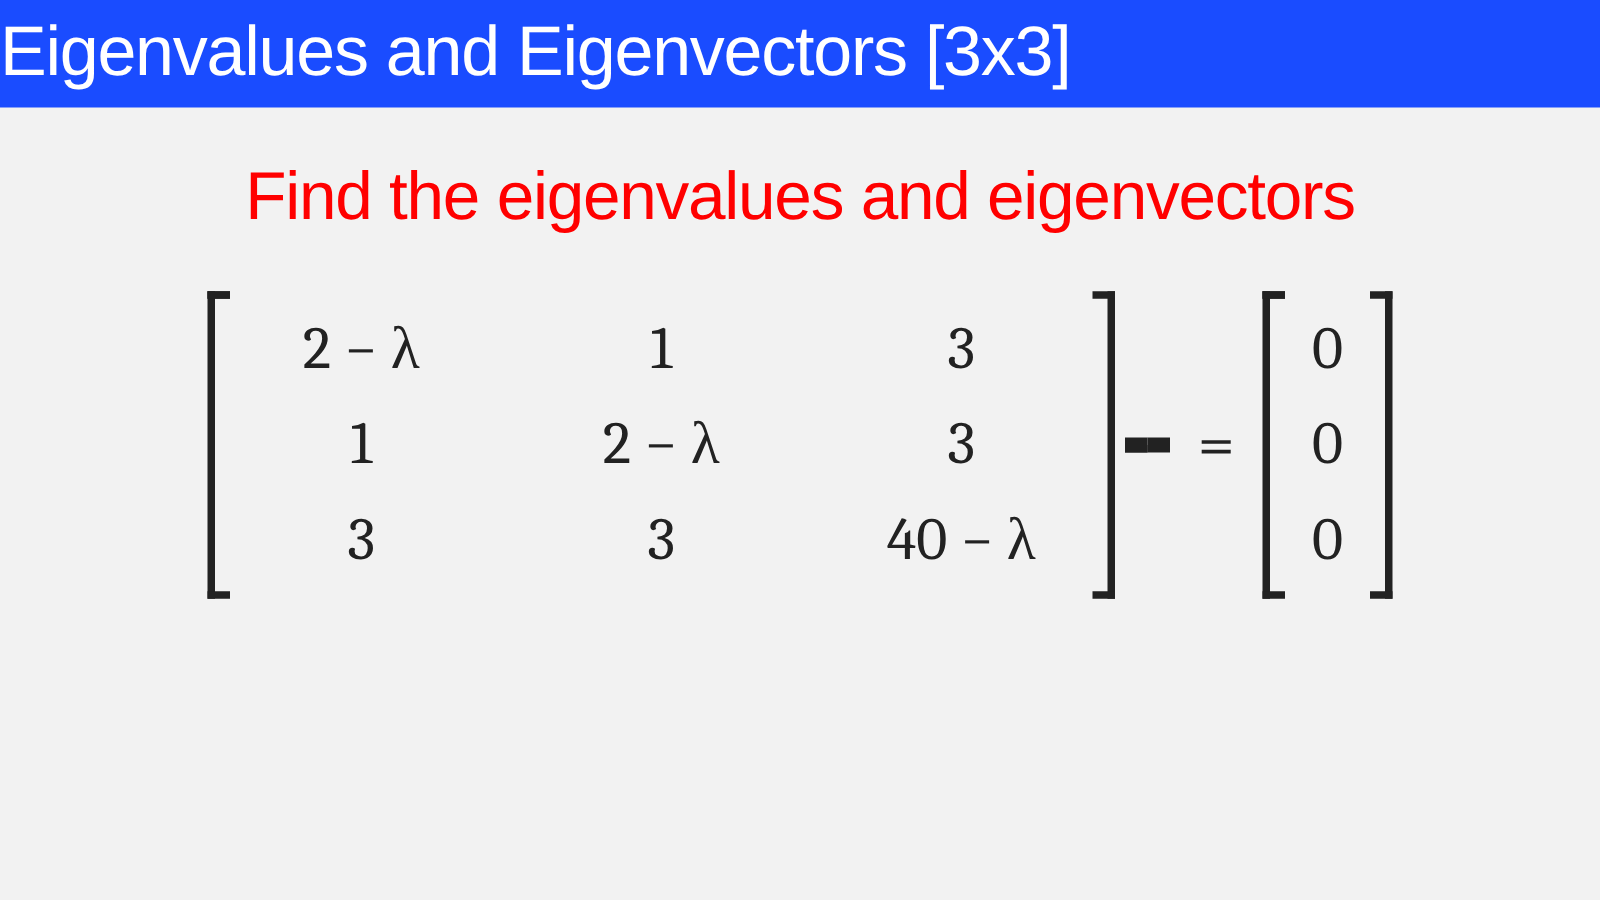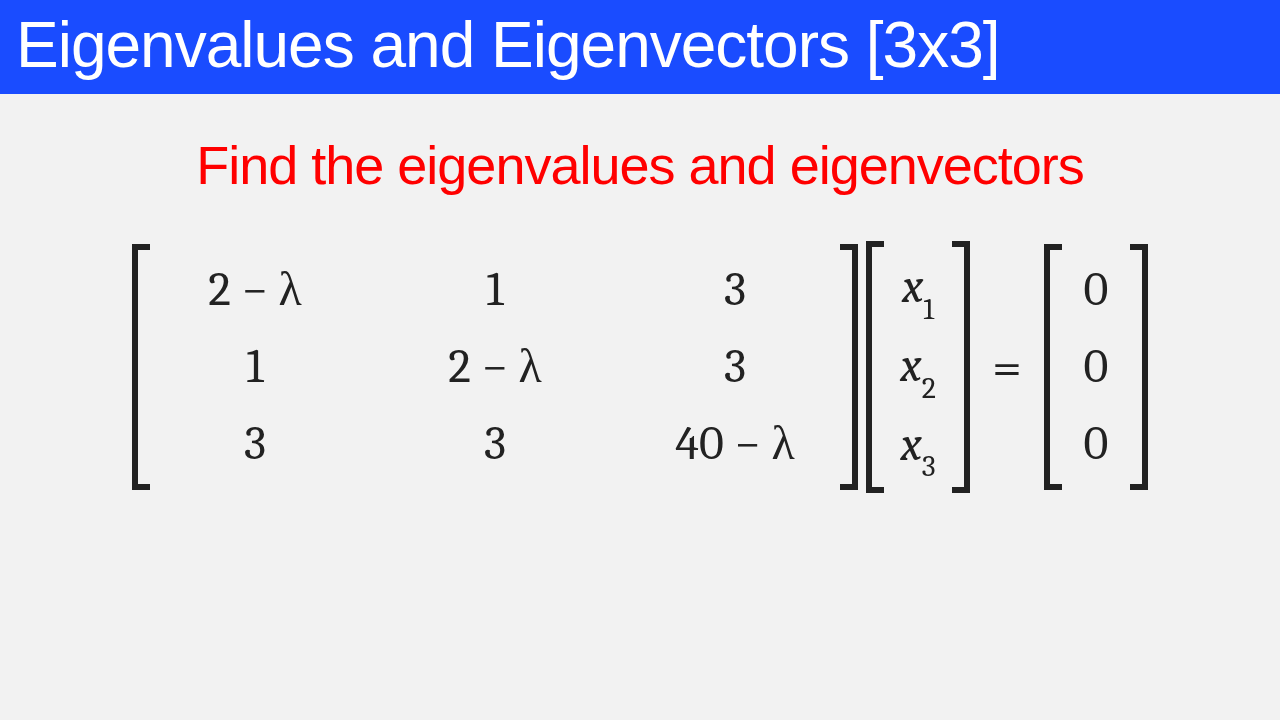--- a/index.html
+++ b/index.html
@@ -6,23 +6,23 @@
   body {
     width: 1280px;
     height: 720px;
     background: #f2f2f2;
     font-family: Arial, Helvetica, sans-serif;
     overflow: hidden;
   }
   .title-bar {
     background: #1a4cff;
     color: #fff;
-    font-size: 64px;
+    font-size: 56px;
     font-weight: 400;
-    padding: 10px 12px 14px 16px;
+    padding: 10px 12px 14px 0;
     line-height: 1.1;
     letter-spacing: -1px;
   }
   .subtitle {
     color: #ff0000;
     font-size: 54px;
     font-weight: 400;
     text-align: center;
     margin-top: 40px;
     letter-spacing: -1px;
@@ -118,31 +118,20 @@
         <div class="tick-top"></div>
         <div class="tick-bot"></div>
       </div>
   </div>
 
   <div class="matrix">
     <div class="bracket left">
         <div class="tick-top"></div>
         <div class="tick-bot"></div>
       </div>
-    <div class="matrix-rows">
-      <div class="row narrow">
-        <span class="cell"><span class="italic">x</span><span class="sub">1</span></span>
-      </div>
-      <div class="row narrow">
-        <span class="cell"><span class="italic">x</span><span class="sub">2</span></span>
-      </div>
-      <div class="row narrow">
-        <span class="cell"><span class="italic">x</span><span class="sub">3</span></span>
-      </div>
-    </div>
     <div class="bracket right">
         <div class="tick-top"></div>
         <div class="tick-bot"></div>
       </div>
   </div>
 
   <span class="eq-sign">=</span>
 
   <div class="matrix">
     <div class="bracket left">

